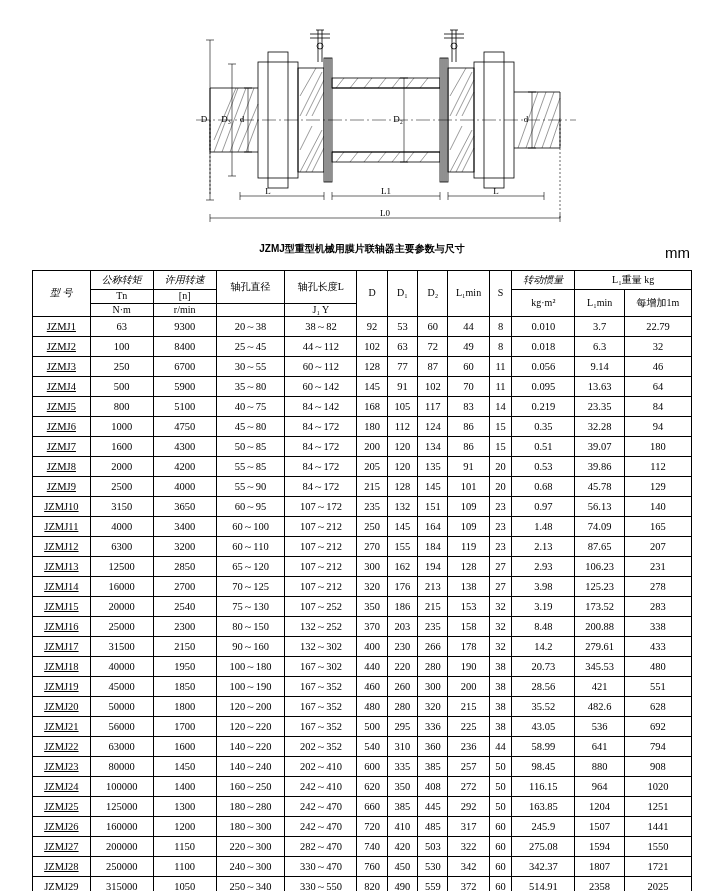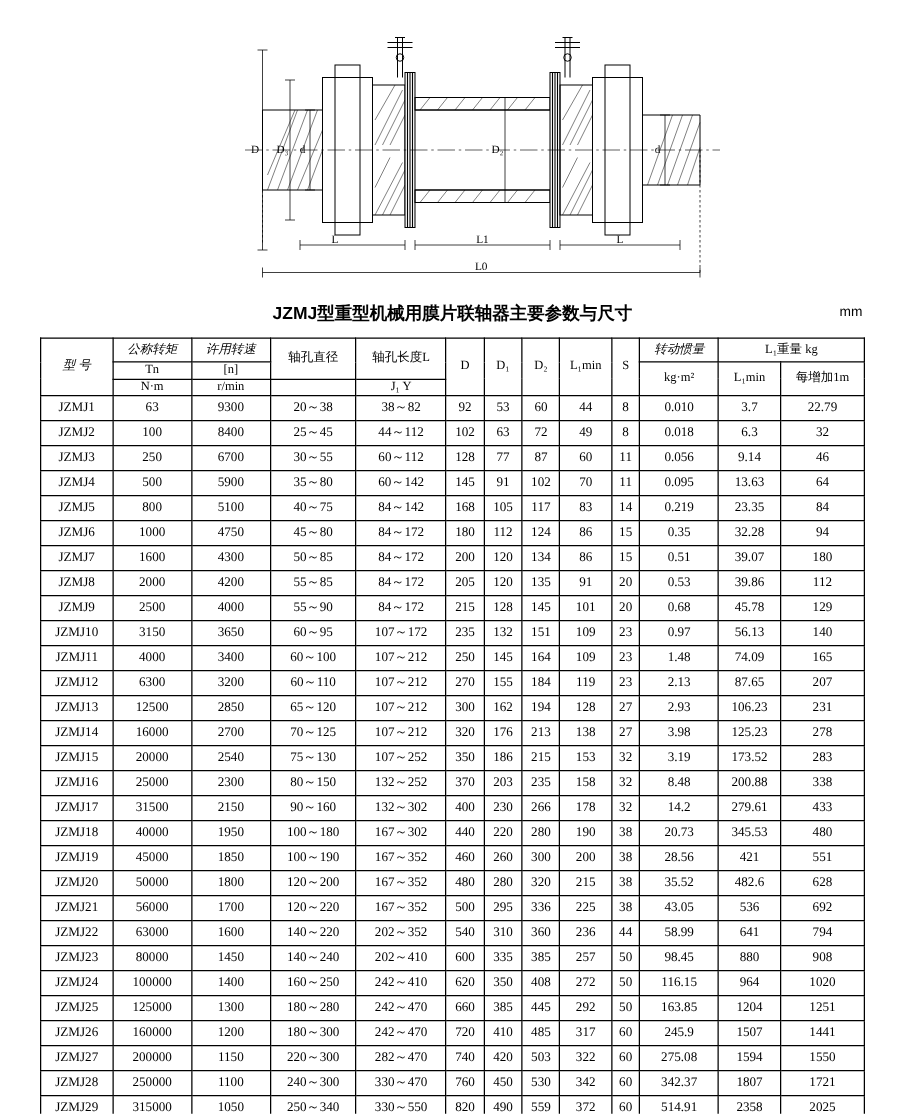--- a/index.html
+++ b/index.html
@@ -19,29 +19,29 @@
   .drawing svg{display:block;}
   .title-row{
     position:relative;
     height:24px;
     margin-top:2px;
   }
   .doc-title{
     position:absolute;
     left:0;right:0;
     text-align:center;
-    font-size:14px;
+    font-size:10px;
     font-weight:bold;
     font-family:"Liberation Sans", sans-serif;
   }
   .unit{
     position:absolute;
     right:34px;
     top:2px;
-    font-size:11px;
+    font-size:15px;
     font-family:"Liberation Sans", sans-serif;
   }
   table.main{
     border-collapse:collapse;
     margin:4px auto 0 auto;
     width:660px;
     font-size:10.5px;
     line-height:1.05;
   }
   table.main td, table.main th{
@@ -50,21 +50,21 @@
     vertical-align:middle;
     padding:1px 2px;
     font-weight:normal;
   }
   table.main thead td{
     font-size:10px;
     padding:1px 1px;
   }
   .hdr-tall{height:16px;font-style:italic;}
   .rowcell{height:17px;}
-  .model{letter-spacing:0px;}
+  .model{letter-spacing:0px;text-decoration:underline;}
 </style>
 </head>
 <body>
 
 <div class="drawing">
 <svg width="724" height="240" viewBox="0 0 724 240" xmlns="http://www.w3.org/2000/svg">
   <g stroke="#000" fill="none" stroke-width="0.8">
 
     <rect x="258" y="62" width="40" height="116"></rect>
     <rect x="268" y="52" width="20" height="136"></rect>

